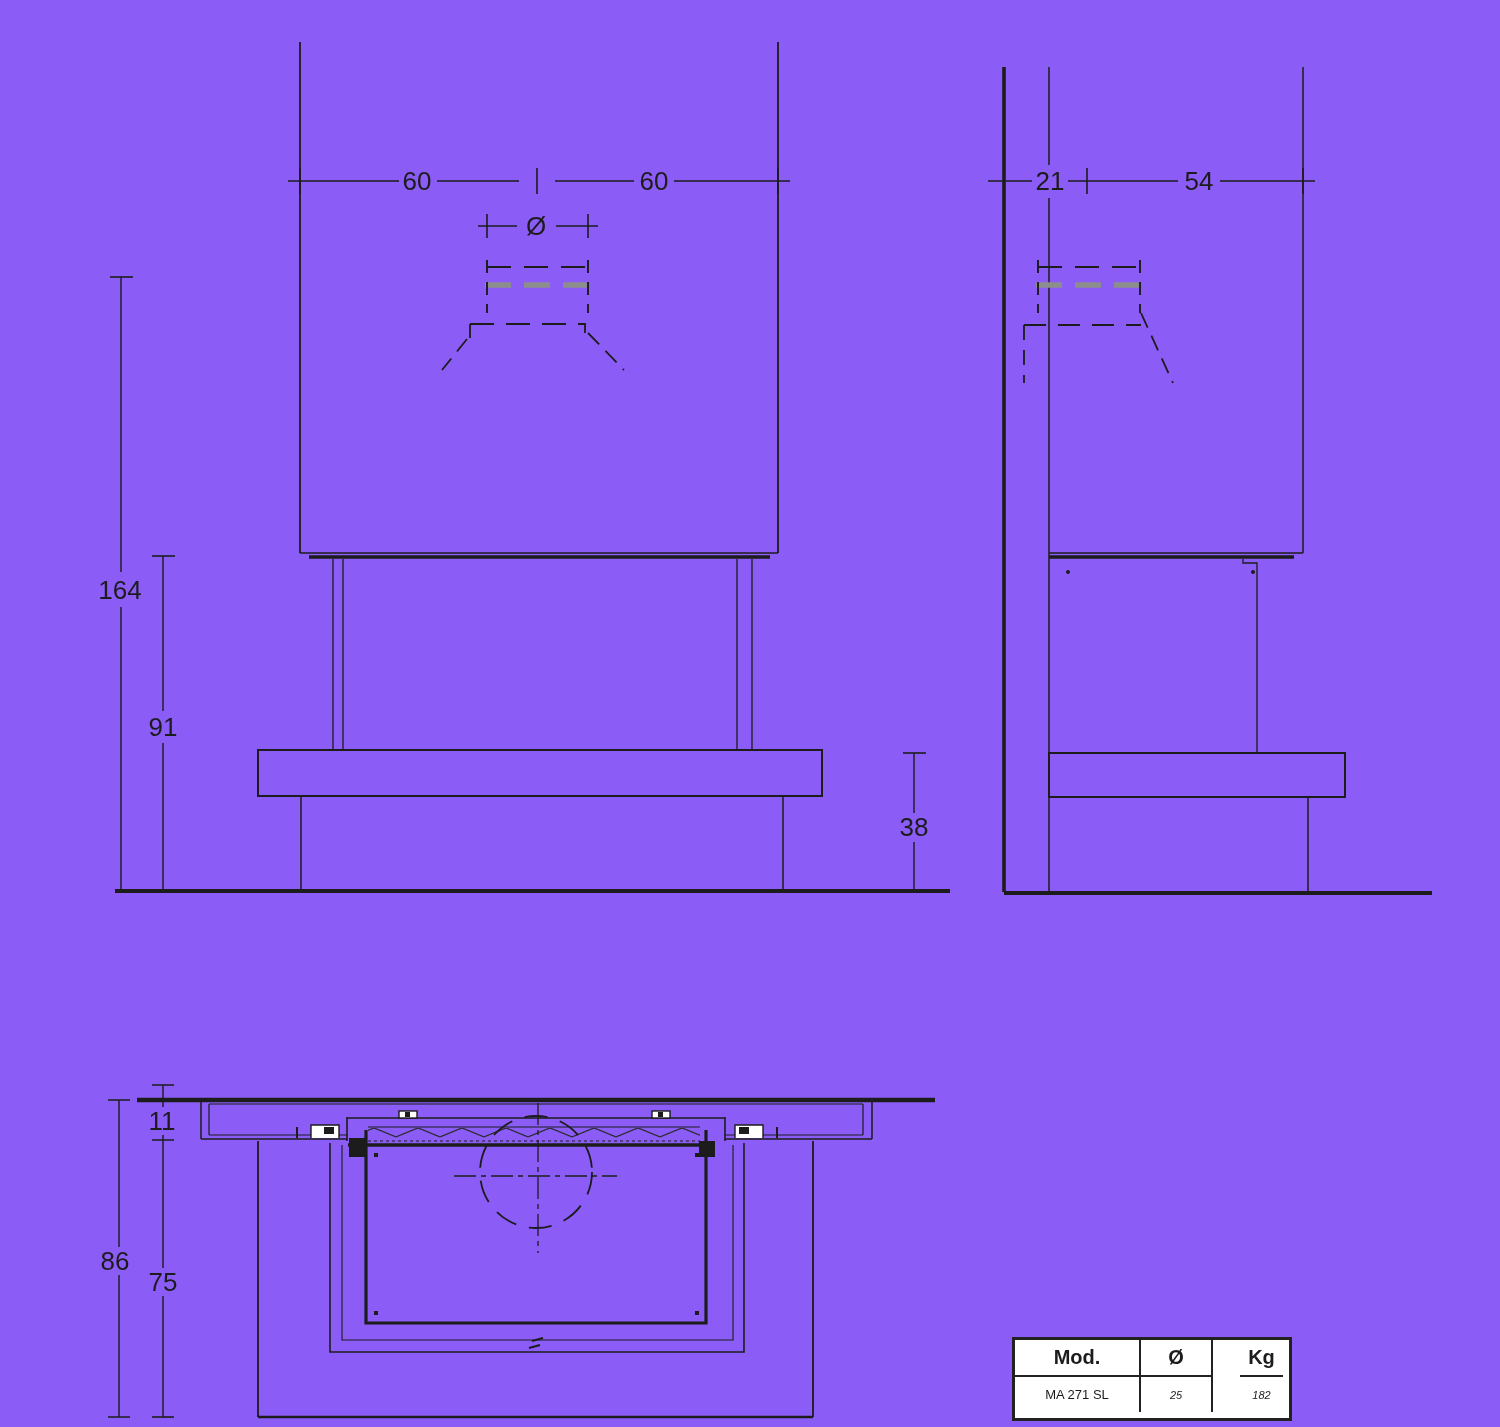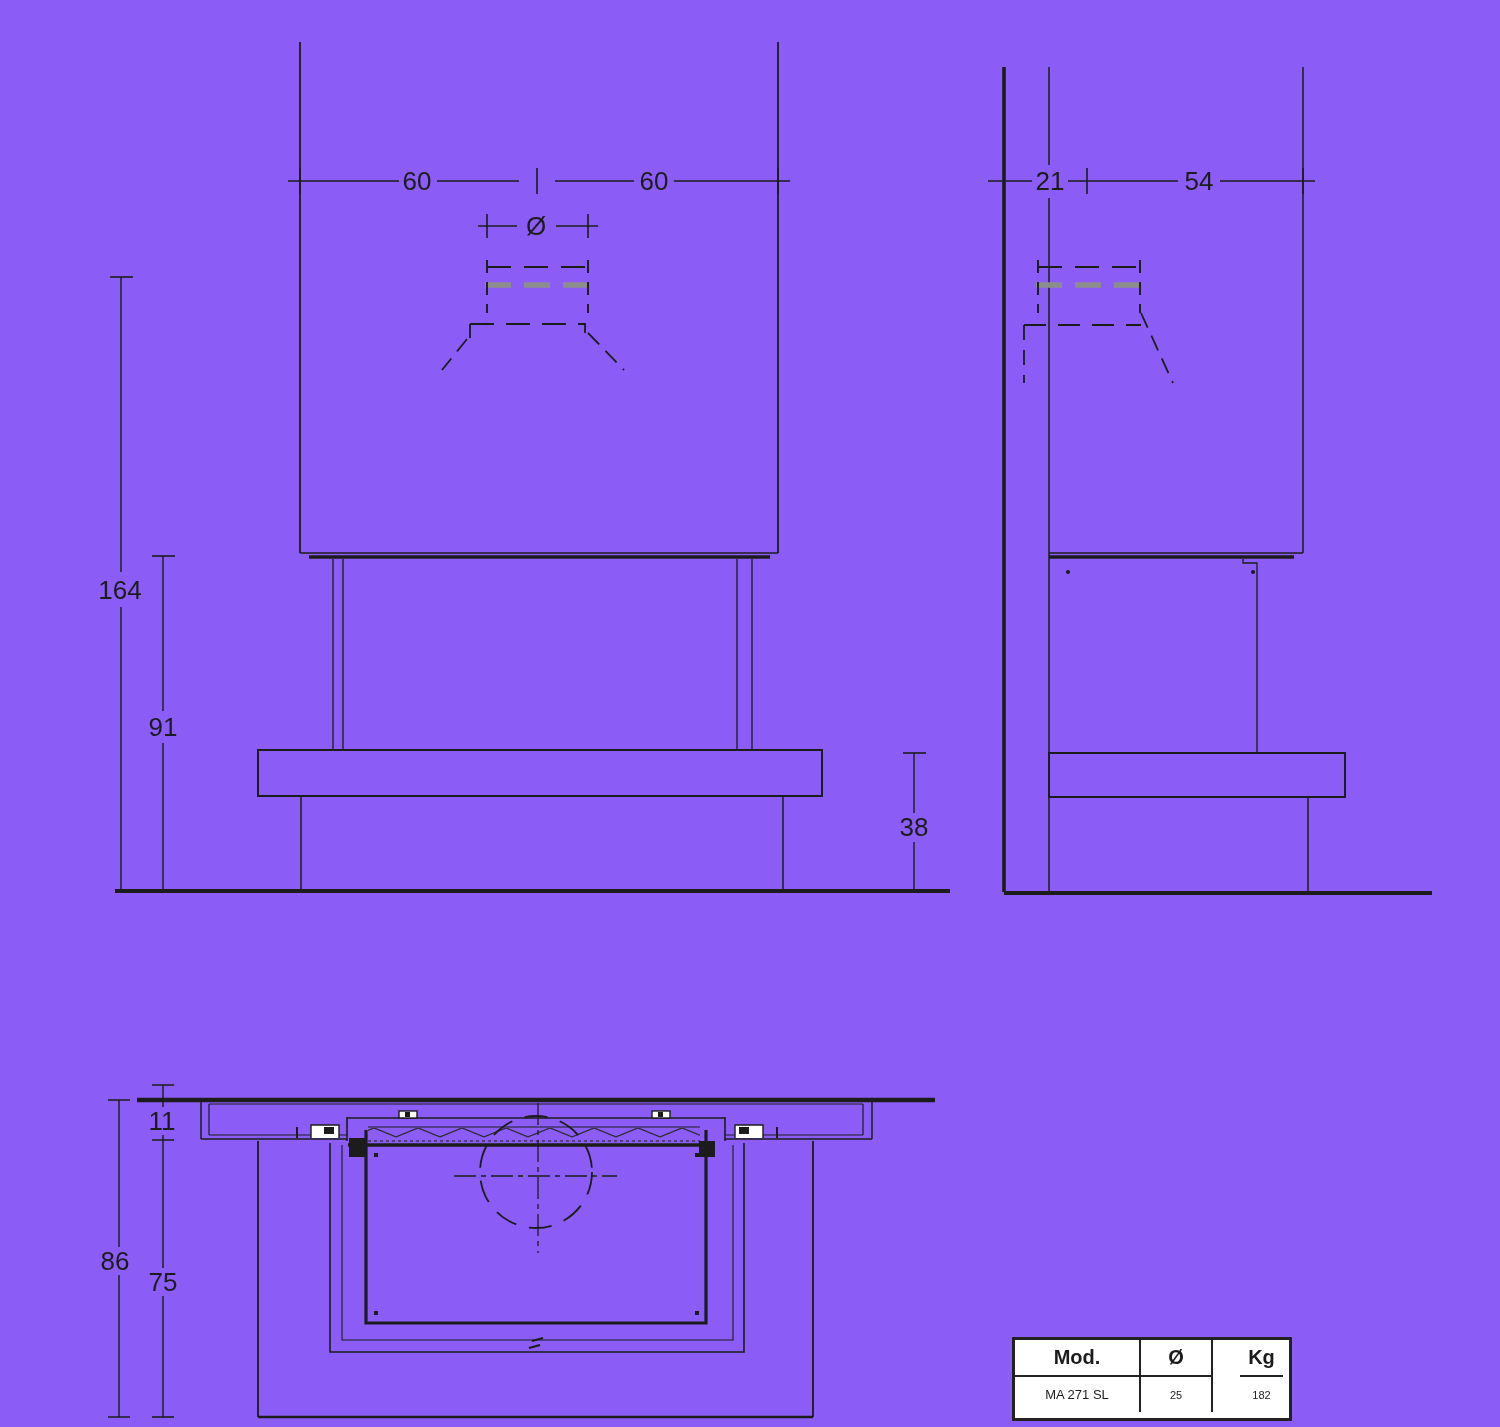--- a/index.html
+++ b/index.html
@@ -14,21 +14,21 @@
   
   .spec-table{position:absolute;left:1012px;top:1337px;width:274px;height:78px;
     display:grid;grid-template-columns:126px 72px 70px;grid-template-rows:37px 35px;
     border:3px solid #222;background:#fff;}
   .spec-cell{border-right:2px solid #222;border-bottom:2px solid #222;
     display:flex;align-items:center;justify-content:center;color:#1c1c1c;}
   .spec-cell.last-col{border-right:none;margin-left:27px;}
   .spec-cell.last-row{border-bottom:none;}
   .spec-head{font-weight:bold;font-size:20px;}
   .spec-model{font-size:13px;}
-  .spec-num{font-size:11px;}
+  .spec-num{font-size:11px;font-style:italic;}
 </style>
 </head>
 <body>
 
 <div id="canvas">
 <svg width="1500" height="1427" viewBox="0 0 1500 1427">
   <defs>
     <pattern id="serr" width="44" height="15" patternUnits="userSpaceOnUse">
       <path d="M0,12 L22,3 L44,12" stroke="#2a2a2a" stroke-width="1.2" fill="none"></path>
     </pattern>

